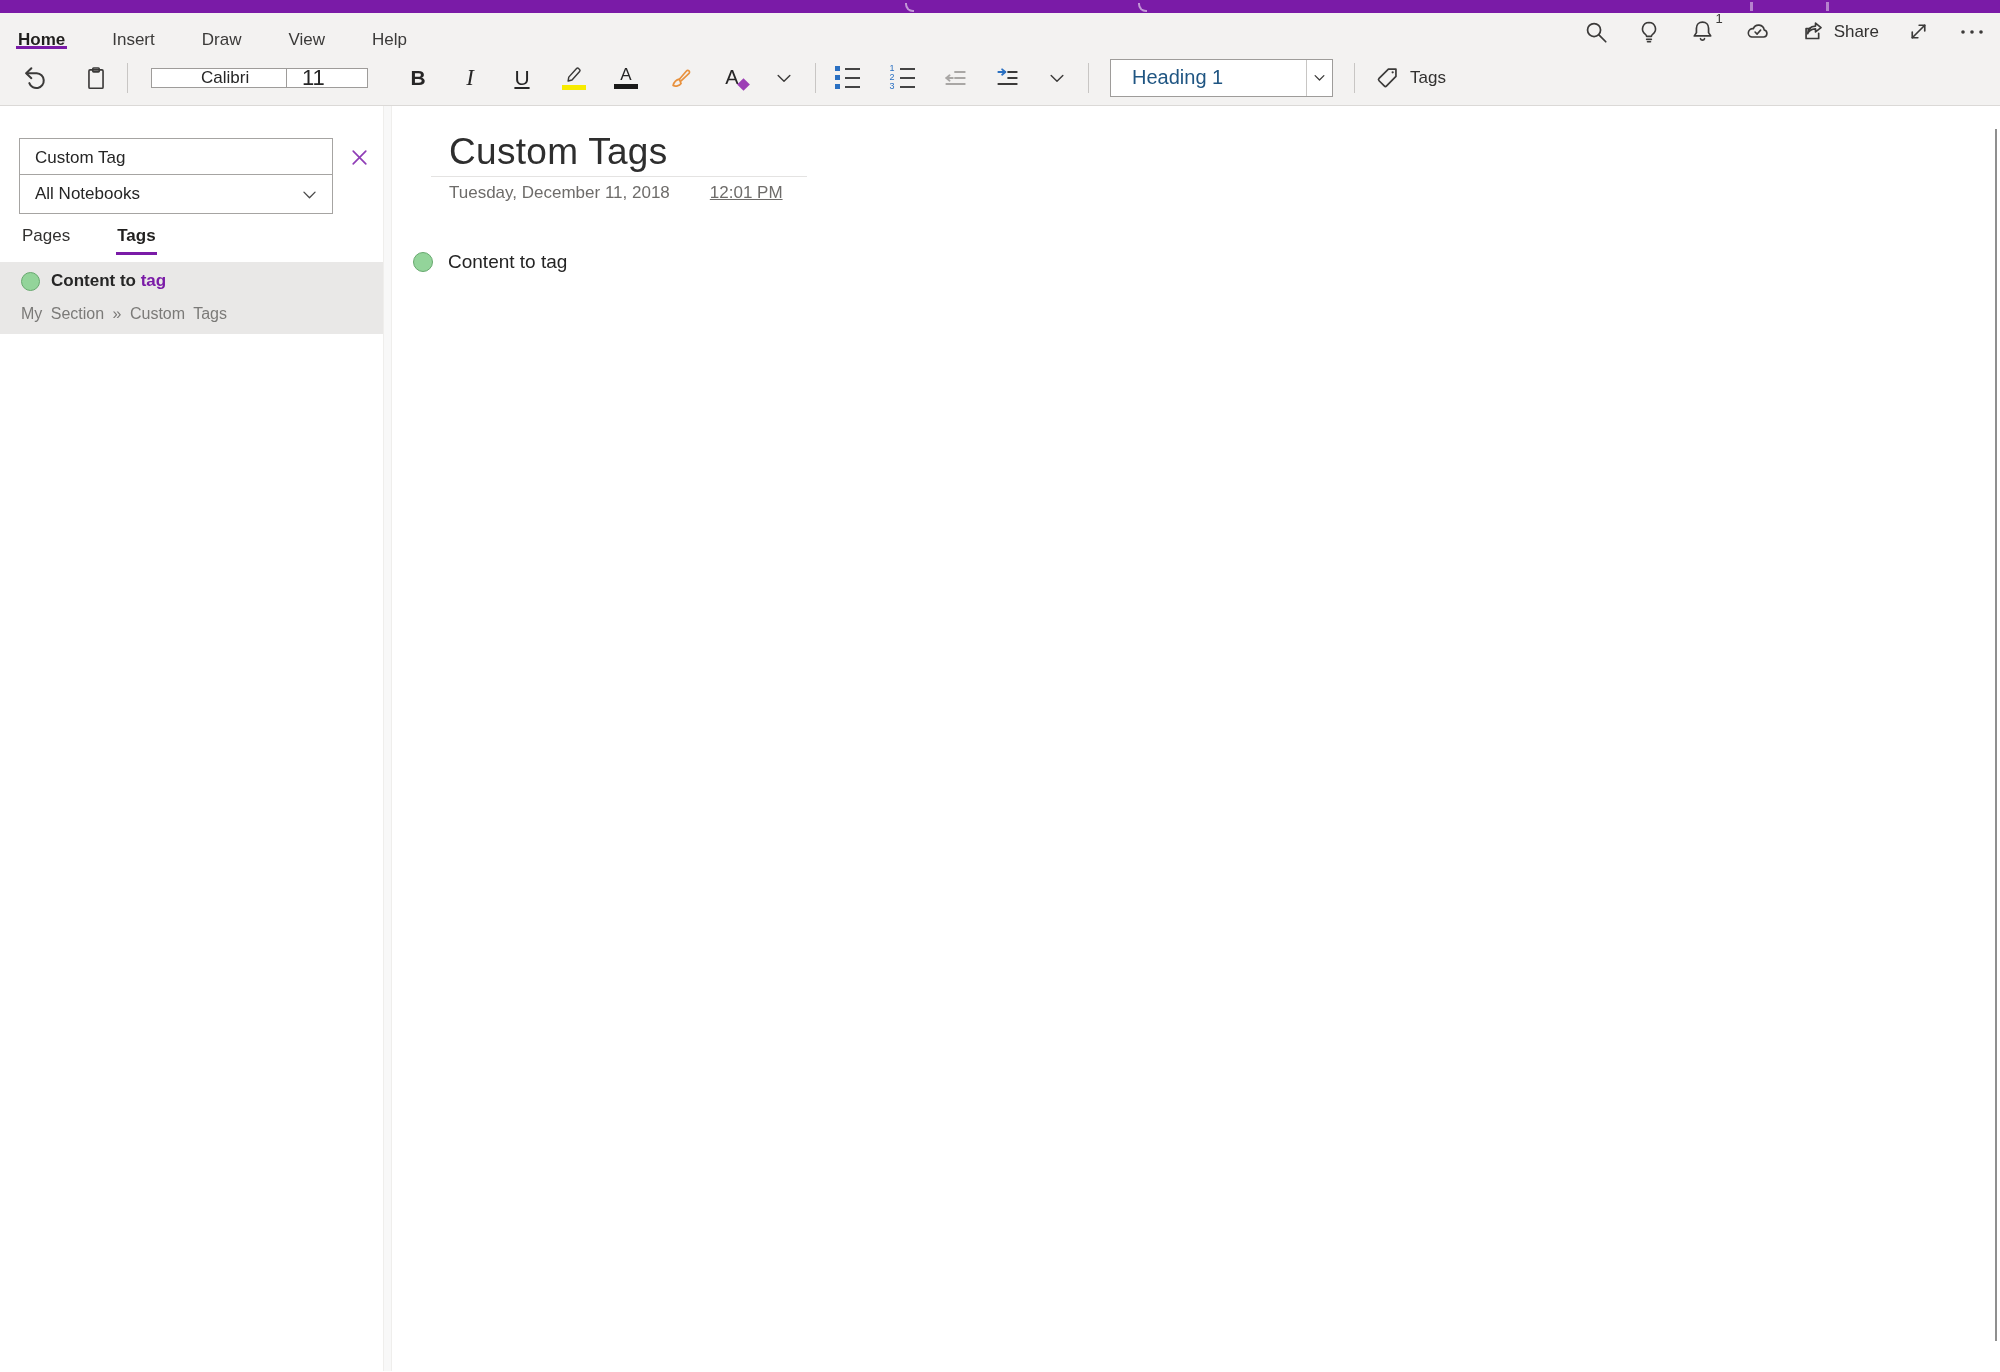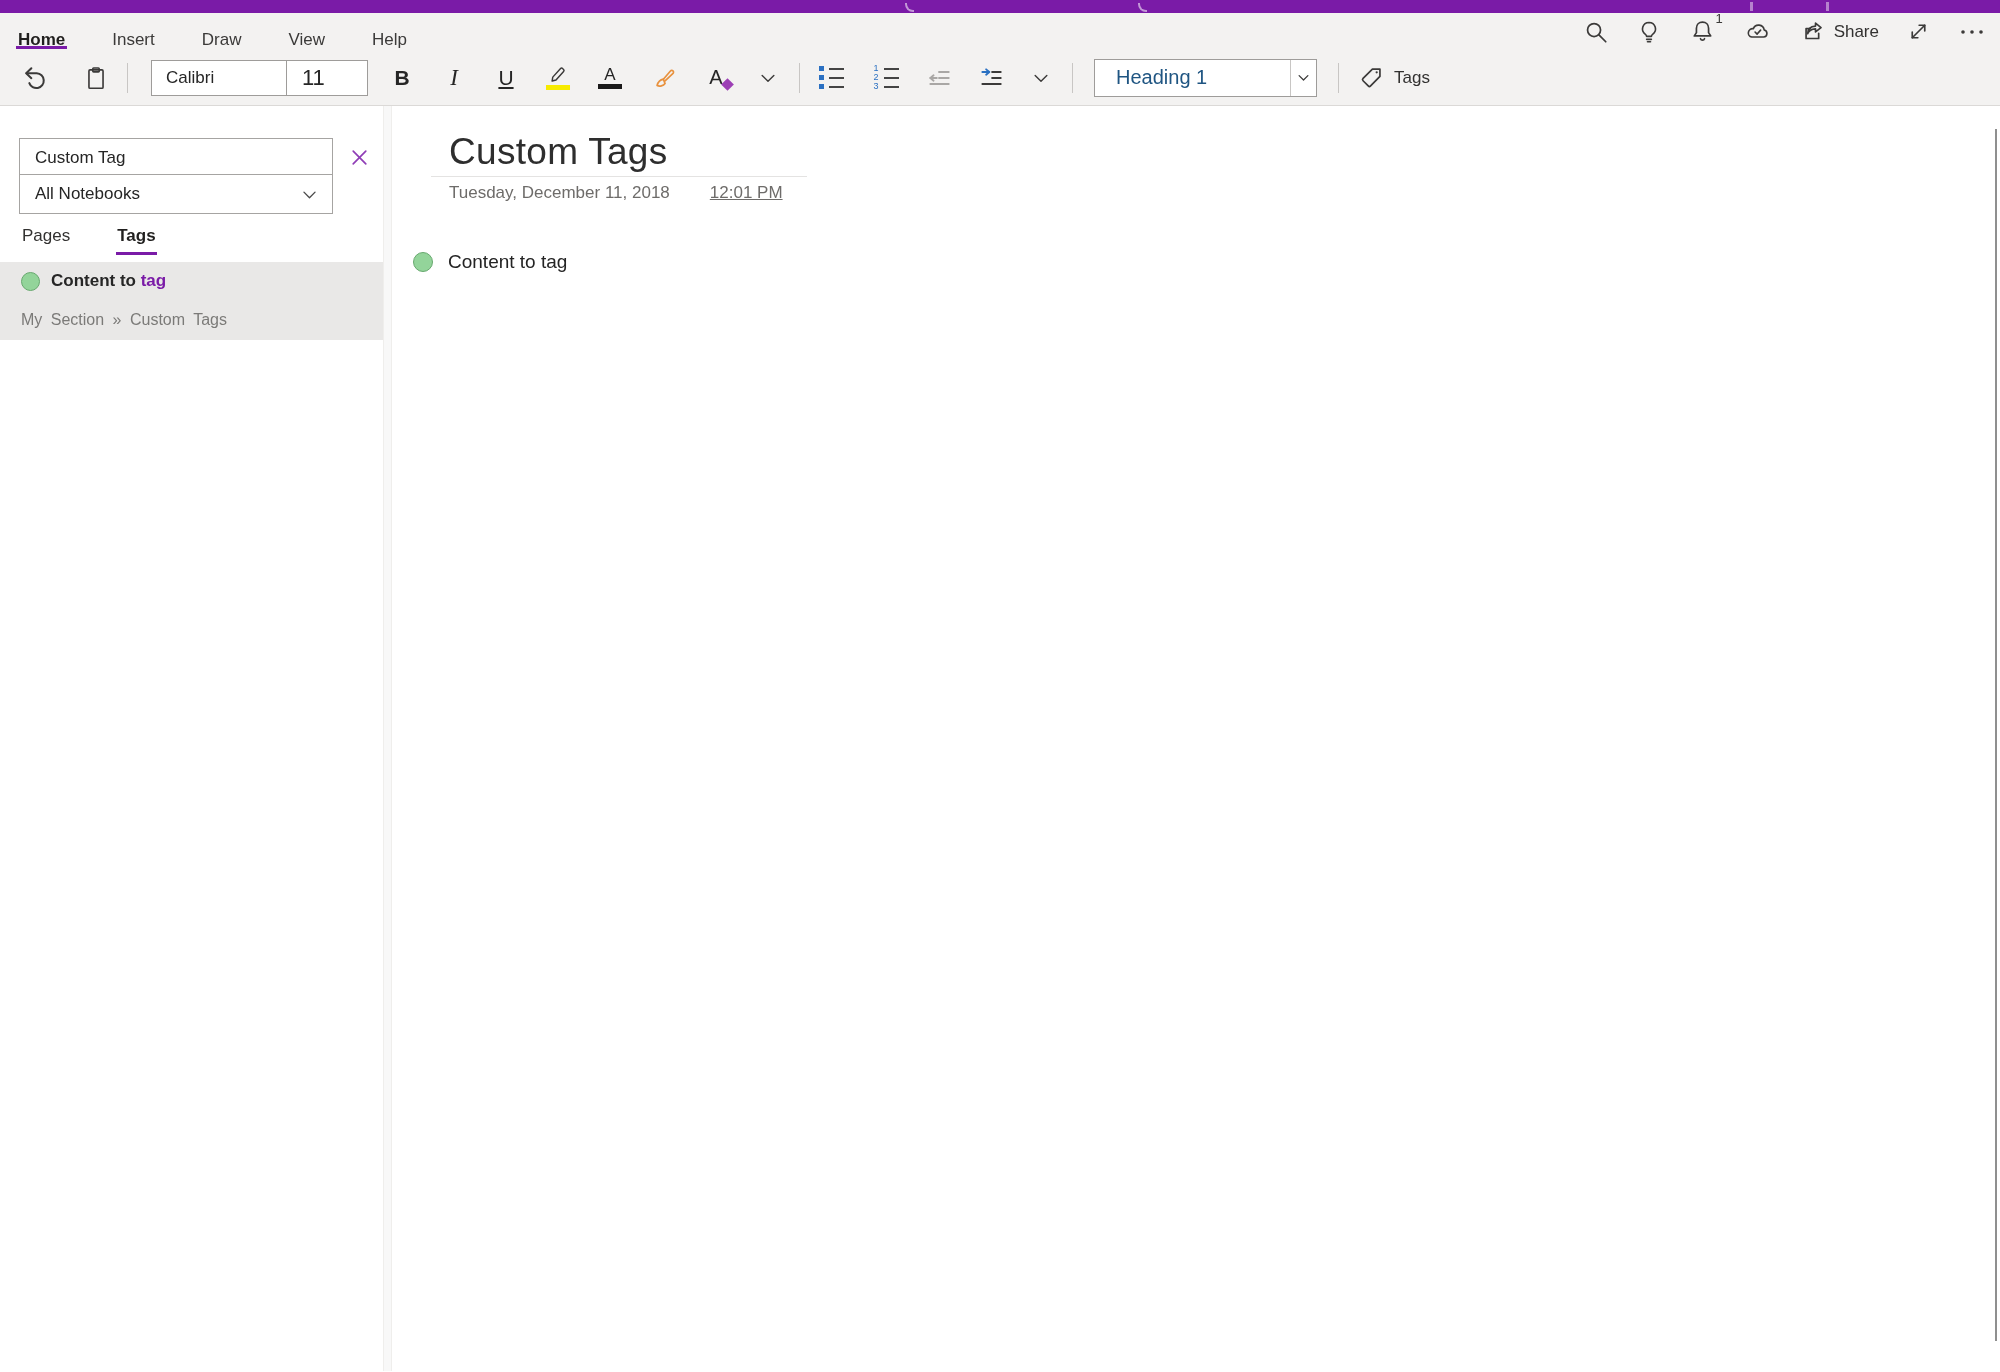--- a/index.html
+++ b/index.html
@@ -31,21 +31,21 @@
   .toolbar { height:56px; background:#F3F2F1; border-bottom:1px solid #DBD9D7;
     display:flex; align-items:center; padding-left:12px; }
   .tb-btn { width:44px; height:42px; display:flex; align-items:center; justify-content:center; flex:none; }
   .tb-sep { width:1px; height:30px; background:#C8C6C4; margin:0 9px; flex:none; }
   .glyph { font-size:21px; color:#262626; line-height:1; }
   .glyph-b { font-weight:700; }
   .glyph-i { font-style:italic; font-family:"Liberation Serif",serif; font-size:23px; }
   .glyph-u { text-decoration:underline; }
   .stack-icon { display:flex; flex-direction:column; align-items:center; gap:2px; }
   .colorbar { width:24px; height:5px; }
-  .font-combo { display:flex; width:217px; height:36px; background:#fff; border:1px solid #9E9C9A; margin:0 12px 0 14px; flex:none; }
+  .font-combo { display:flex; width:217px; height:20px; background:#fff; border:1px solid #9E9C9A; margin:0 28px 0 14px; flex:none;padding-left:35px; }
   .font-name { flex:1; display:flex; align-items:center; padding-left:14px; font-size:17px; color:#262626; border-right:1px solid #9E9C9A; }
   .font-size { width:80px; display:flex; align-items:center; padding-left:15px; font-size:22px; color:#262626; }
   .clearfmt { position:relative; }
   .clearfmt .diamond { position:absolute; right:-9px; bottom:0; width:9px; height:9px; background:#9C3FB5; transform:rotate(45deg); }
   .list-icon { display:flex; flex-direction:column; gap:4px; }
   .list-row { display:flex; align-items:center; gap:5px; height:5px; }
   .list-bullet { width:5px; height:5px; background:#2A70C2; flex:none; }
   .list-num { width:7px; font-size:9px; line-height:5px; color:#2A70C2; text-align:right; flex:none; }
   .list-line { width:15px; height:2px; background:#444; }
   .heading-combo { display:flex; width:223px; height:38px; background:#fff; border:1px solid #9E9C9A; margin:12px 12px; flex:none;text-align:right; }
@@ -72,21 +72,21 @@
   .sb-tab { position:relative; font-size:17px; color:#323130; padding-bottom:9px; }
   .sb-tab.active { font-weight:700; color:#201F1E; }
   .sb-tab.active::after { content:""; position:absolute; left:-1px; right:-1px; bottom:0; height:3px; background:#7A1BA7; }
   .results { position:absolute; top:156px; left:0; right:0; }
   .result { padding:9px 12px 11px 21px; }
   .result.selected { background:#E9E8E7; }
   .result + .result { margin-top:7px; }
   .result-title { display:flex; align-items:center; gap:11px; font-size:17px; font-weight:600; color:#262626; }
   .tag-dot { width:19px; height:19px; border-radius:50%; background:#93D49A; border:1.5px solid #68A96F; flex:none; }
   .match { color:#7A1BA7; font-weight:700; }
-  .result-path { margin-top:20px; font-size:16px; color:#7B7A78; word-spacing:4px; }
+  .result-path { margin-top:14px; font-size:16px; color:#7B7A78; word-spacing:4px; }
 
   
   .page-title { position:absolute; top:25px; left:57px; font-size:37px; font-weight:300; color:#2E2E2E; letter-spacing:.3px; }
   .title-rule { position:absolute; top:70px; left:39px; width:376px; height:1px; background:#E4E3E2; }
   .page-meta { position:absolute; top:77px; left:57px; display:flex; align-items:baseline; font-size:17px; color:#6E6C6A; }
   .page-time { margin-left:40px;text-decoration:underline; }
   .content-line { position:absolute; top:145px; left:21px; display:flex; align-items:center; }
   .content-dot { width:20px; height:20px; border-radius:50%; background:#93D49A; border:1.5px solid #68A96F; flex:none; }
   .content-text { margin-left:15px; font-size:19px; color:#242424; }
   .main-scrollbar { position:absolute; top:23px; right:3px; width:2px; height:1212px; background:#8F8F8F; }

